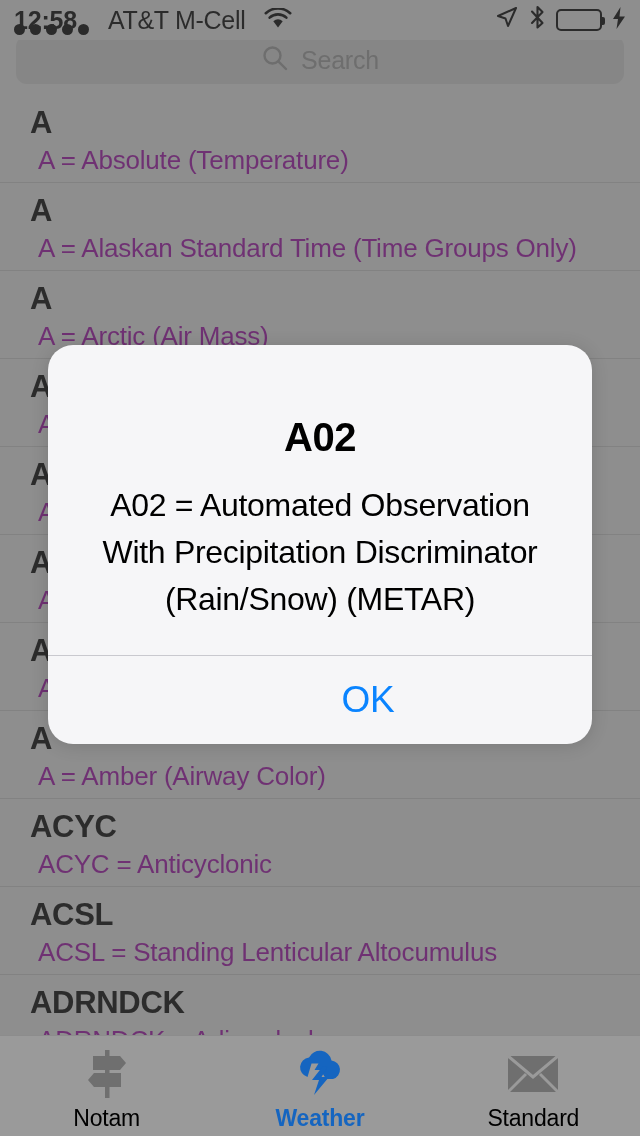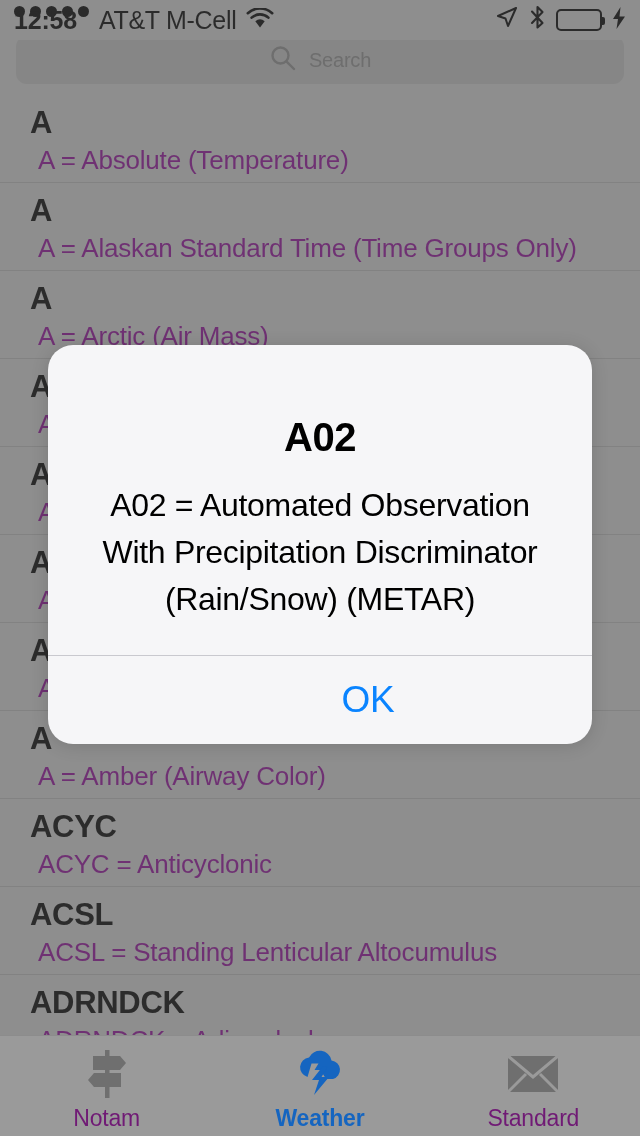--- a/index.html
+++ b/index.html
@@ -26,22 +26,22 @@
     align-items: center;
     padding: 0 14px;
     box-sizing: border-box;
     background: #9a9a9a;
     color: #111;
     font-size: 25px;
     z-index: 5;
   }
   .status-left {
     display: flex;
-    align-items: flex-start;
-    gap: 10px;
+    align-items: flex-end;
+    gap: 19px;
     flex: 0 0 auto;
   }
   .signal-dots {
     display: flex;
     align-items: center;
     gap: 5px;
   }
   .signal-dots i {
     display: block;
     width: 11px;
@@ -111,21 +111,21 @@
     width: 100%;
     height: 48px;
     background: #8f8f8f;
     border-radius: 11px;
     display: flex;
     align-items: center;
     justify-content: center;
     gap: 12px;
   }
   .search-placeholder {
-    font-size: 20px;
+    font-size: 25px;
     color: #6e6e6e;
     letter-spacing: -0.2px;
   }
 
   
   .list {
     position: absolute;
     top: 95px; left: 0;
     width: 640px;
     height: 940px;
@@ -243,21 +243,21 @@
   }
   .tab-icon {
     height: 54px;
     display: flex;
     align-items: center;
     justify-content: center;
   }
   .tab-label {
     font-size: 23px;
     letter-spacing: -0.2px;
-    color: #701a75;
+    color: #000000;
   }
   .tab-item.selected .tab-label { color: #1565c0; font-weight: bold; }
 </style>
 </head>
 <body>
 
 <div class="list">
   <div class="list-row">
     <div class="row-code">A</div>
     <div class="row-def">A = Absolute (Temperature)</div>

